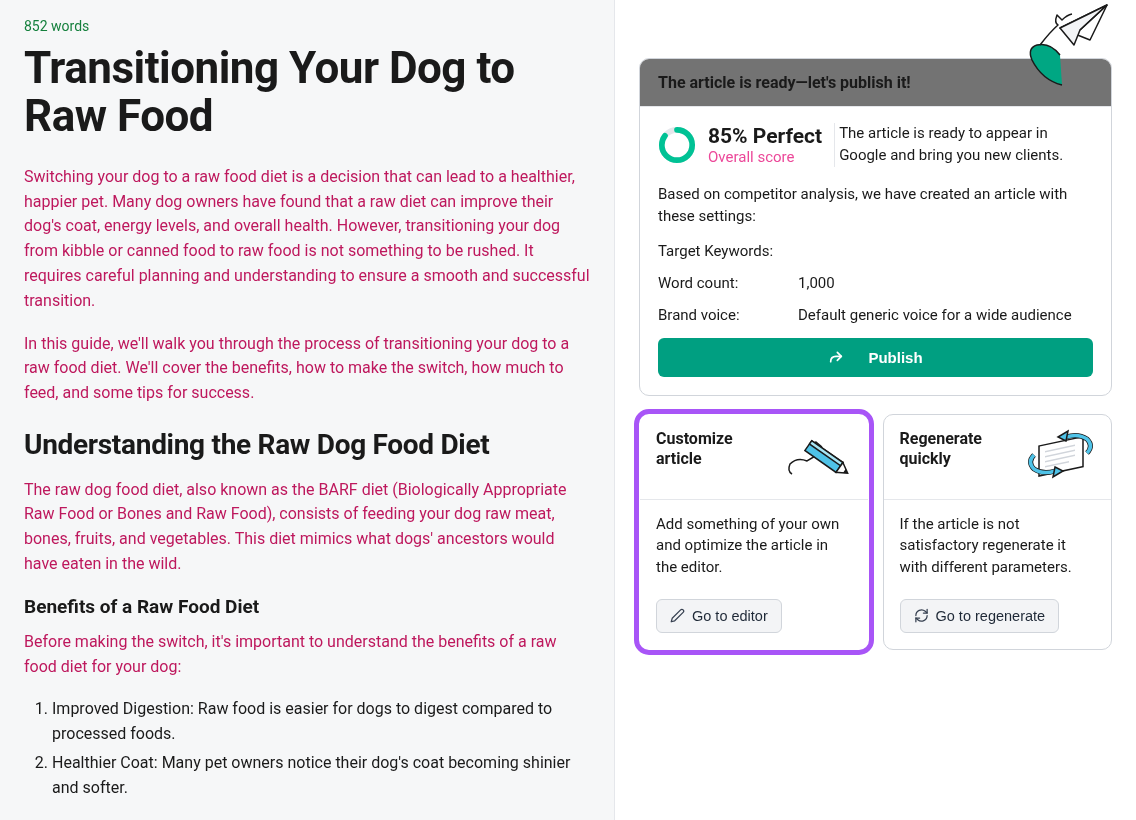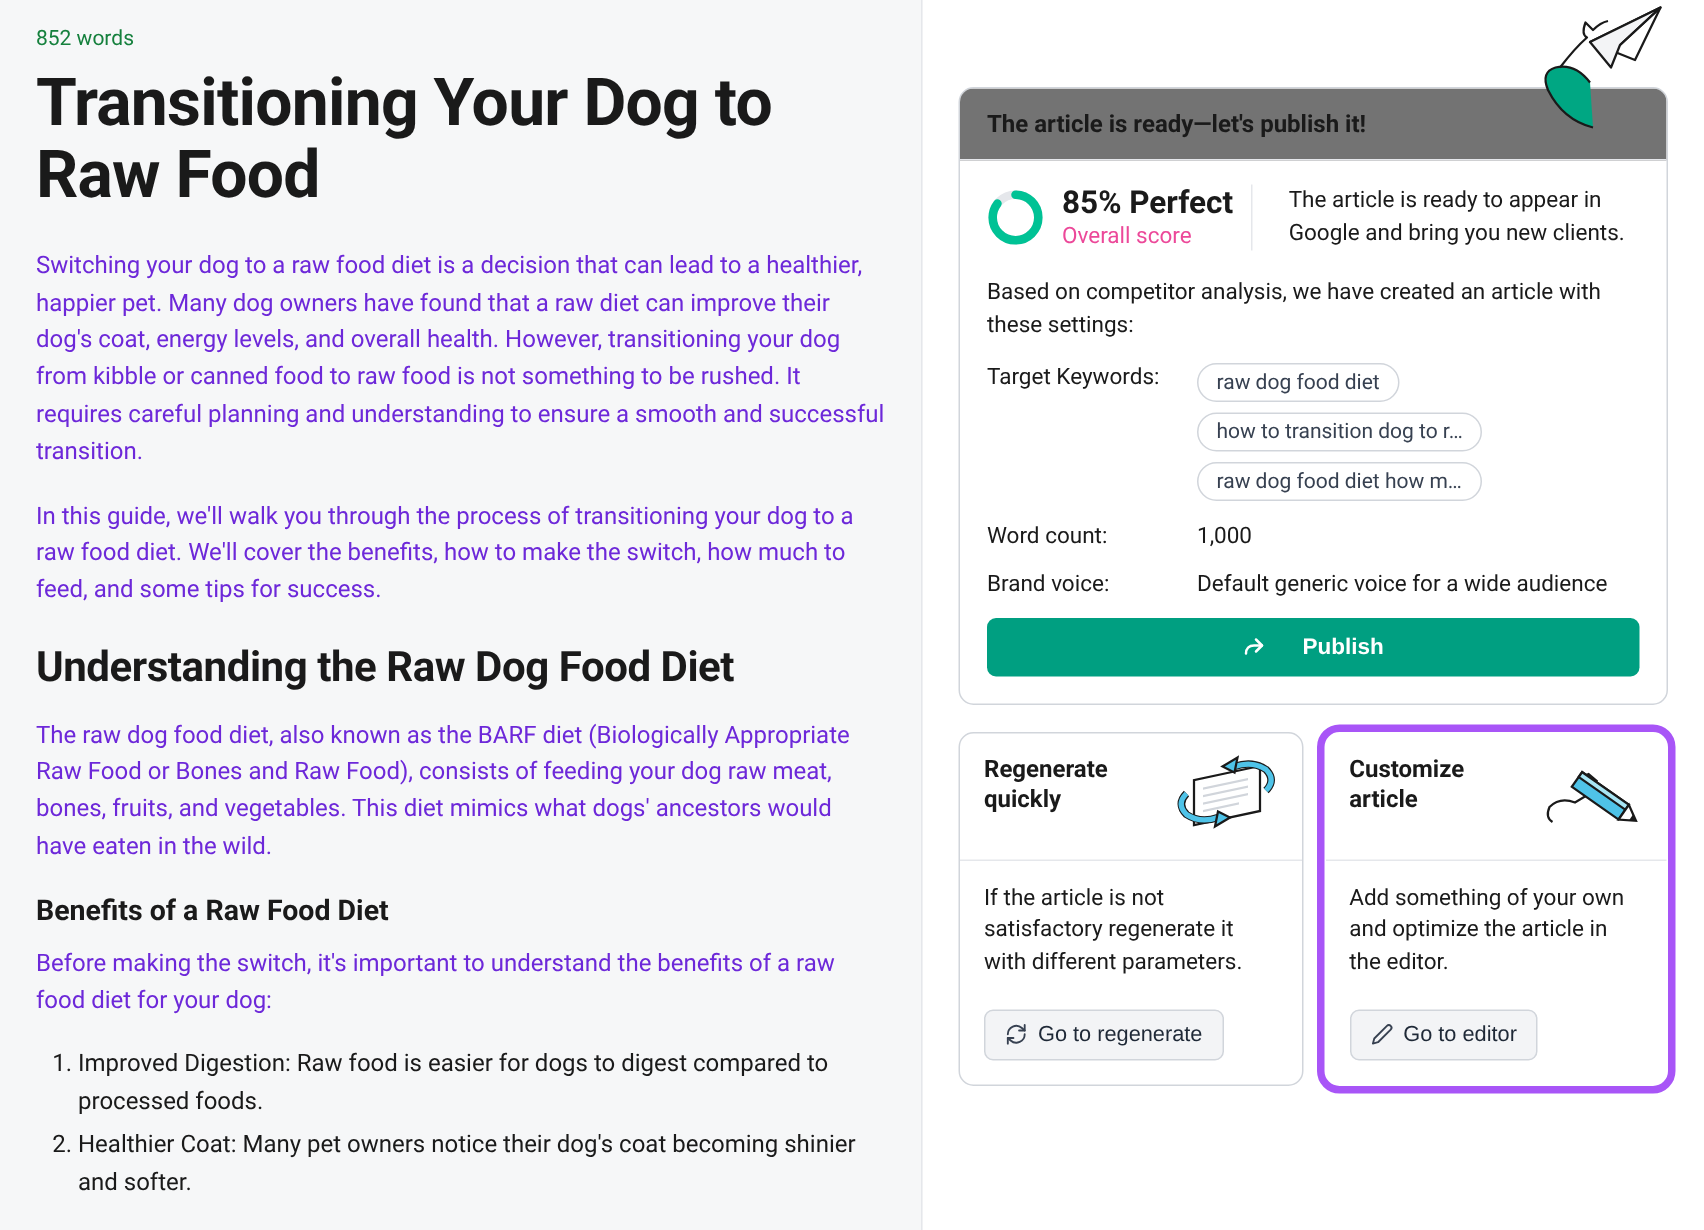--- a/index.html
+++ b/index.html
@@ -36,21 +36,21 @@
   font-weight: 700;
   line-height: 1.1;
   letter-spacing: -0.5px;
   margin-bottom: 24px;
 }
 
 .article-body p {
   font-size: 16px;
   line-height: 1.55;
   margin-bottom: 18px;
-  color: #6d28d9;
+  color: #be185d;
 }
 
 .article-body h2 {
   font-size: 28px;
   font-weight: 700;
   line-height: 1.2;
   margin-top: 22px;
   margin-bottom: 16px;
   letter-spacing: -0.3px;
 }
@@ -131,21 +131,21 @@
 }
 
 .score-label {
   font-size: 15px;
   color: #ec4899;
 }
 
 .score-desc {
   font-size: 15px;
   line-height: 1.45;
-  padding-left: 24px;
+  padding-left: 4px;
   border-left: 1px solid #e5e7eb;
 }
 
 .analysis-text {
   font-size: 15px;
   line-height: 1.5;
   margin-bottom: 14px;
 }
 
 .settings-row {
@@ -314,25 +314,20 @@
           <div class="score-percent">85% Perfect</div>
           <div class="score-label">Overall score</div>
         </div>
         <div class="score-desc">The article is ready to appear in Google and bring you new clients.</div>
       </div>
 
       <div class="analysis-text">Based on competitor analysis, we have created an article with these settings:</div>
 
       <div class="settings-row">
         <div class="settings-label">Target Keywords:</div>
-        <div class="settings-value keywords-list">
-          <span class="keyword-pill">raw dog food diet</span>
-          <span class="keyword-pill">how to transition dog to r…</span>
-          <span class="keyword-pill">raw dog food diet how m…</span>
-        </div>
       </div>
 
       <div class="settings-row">
         <div class="settings-label">Word count:</div>
         <div class="settings-value">1,000</div>
       </div>
 
       <div class="settings-row">
         <div class="settings-label">Brand voice:</div>
         <div class="settings-value">Default generic voice for a wide audience</div>
@@ -342,20 +337,46 @@
         <svg width="16" height="16" viewBox="0 0 24 24" fill="none" stroke="#fff" stroke-width="2.5" stroke-linecap="round" stroke-linejoin="round">
           <path d="M14 5l6 6-6 6"></path>
           <path d="M4 19c0-5 3-8 8-8h8"></path>
         </svg>
         <span>Publish</span>
       </button>
     </div>
   </div>
 
   <div class="action-cards">
+
+    <div class="action-card highlighted">
+      <div class="action-card-header">
+        <div class="action-card-title">Customize article</div>
+        <div>
+          <svg width="70" height="52" viewBox="0 0 70 52">
+            <path d="M 10 45 Q 5 42 8 35 Q 15 28 25 32 L 35 26 L 30 20 Q 28 15 34 13 L 40 18" fill="#fff" stroke="#1a1a1a" stroke-width="1.5"></path>
+            <g transform="rotate(35 40 25)">
+              <rect x="24" y="20" width="38" height="12" fill="#4fc3e8" stroke="#1a1a1a" stroke-width="1.5"></rect>
+              <rect x="24" y="20" width="38" height="4" fill="#a8e6f5" stroke="#1a1a1a" stroke-width="1.5"></rect>
+              <path d="M 62 20 L 72 26 L 62 32 Z" fill="#fff" stroke="#1a1a1a" stroke-width="1.5"></path>
+              <path d="M 68 23.5 L 72 26 L 68 28.5 Z" fill="#1a1a1a"></path>
+            </g>
+          </svg>
+        </div>
+      </div>
+      <div class="action-card-body">
+        <div class="action-card-desc">Add something of your own and optimize the article in the editor.</div>
+        <button class="secondary-btn">
+          <svg width="15" height="15" viewBox="0 0 24 24" fill="none" stroke="#374151" stroke-width="2" stroke-linecap="round" stroke-linejoin="round">
+            <path d="M17 3a2.8 2.8 0 1 1 4 4L7.5 20.5 2 22l1.5-5.5L17 3z"></path>
+          </svg>
+          <span>Go to editor</span>
+        </button>
+      </div>
+    </div>
 
     <div class="action-card">
       <div class="action-card-header">
         <div class="action-card-title">Regenerate quickly</div>
         <div>
           <svg width="70" height="52" viewBox="0 0 70 52">
             <g transform="skewY(-12) translate(0 12)">
               <rect x="14" y="8" width="44" height="30" fill="#fff" stroke="#1a1a1a" stroke-width="1.5"></rect>
               <line x1="20" y1="15" x2="50" y2="15" stroke="#d1d5db" stroke-width="1.5"></line>
               <line x1="20" y1="20" x2="50" y2="20" stroke="#d1d5db" stroke-width="1.5"></line>
@@ -378,41 +399,15 @@
             <path d="M21 2v6h-6"></path>
             <path d="M3 12a9 9 0 0 1 15-6.7L21 8"></path>
             <path d="M3 22v-6h6"></path>
             <path d="M21 12a9 9 0 0 1-15 6.7L3 16"></path>
           </svg>
           <span>Go to regenerate</span>
         </button>
       </div>
     </div>
 
-    <div class="action-card highlighted">
-      <div class="action-card-header">
-        <div class="action-card-title">Customize article</div>
-        <div>
-          <svg width="70" height="52" viewBox="0 0 70 52">
-            <path d="M 10 45 Q 5 42 8 35 Q 15 28 25 32 L 35 26 L 30 20 Q 28 15 34 13 L 40 18" fill="#fff" stroke="#1a1a1a" stroke-width="1.5"></path>
-            <g transform="rotate(35 40 25)">
-              <rect x="24" y="20" width="38" height="12" fill="#4fc3e8" stroke="#1a1a1a" stroke-width="1.5"></rect>
-              <rect x="24" y="20" width="38" height="4" fill="#a8e6f5" stroke="#1a1a1a" stroke-width="1.5"></rect>
-              <path d="M 62 20 L 72 26 L 62 32 Z" fill="#fff" stroke="#1a1a1a" stroke-width="1.5"></path>
-              <path d="M 68 23.5 L 72 26 L 68 28.5 Z" fill="#1a1a1a"></path>
-            </g>
-          </svg>
-        </div>
-      </div>
-      <div class="action-card-body">
-        <div class="action-card-desc">Add something of your own and optimize the article in the editor.</div>
-        <button class="secondary-btn">
-          <svg width="15" height="15" viewBox="0 0 24 24" fill="none" stroke="#374151" stroke-width="2" stroke-linecap="round" stroke-linejoin="round">
-            <path d="M17 3a2.8 2.8 0 1 1 4 4L7.5 20.5 2 22l1.5-5.5L17 3z"></path>
-          </svg>
-          <span>Go to editor</span>
-        </button>
-      </div>
-    </div>
-
   </div>
 
 </div>
 
 </body></html>

